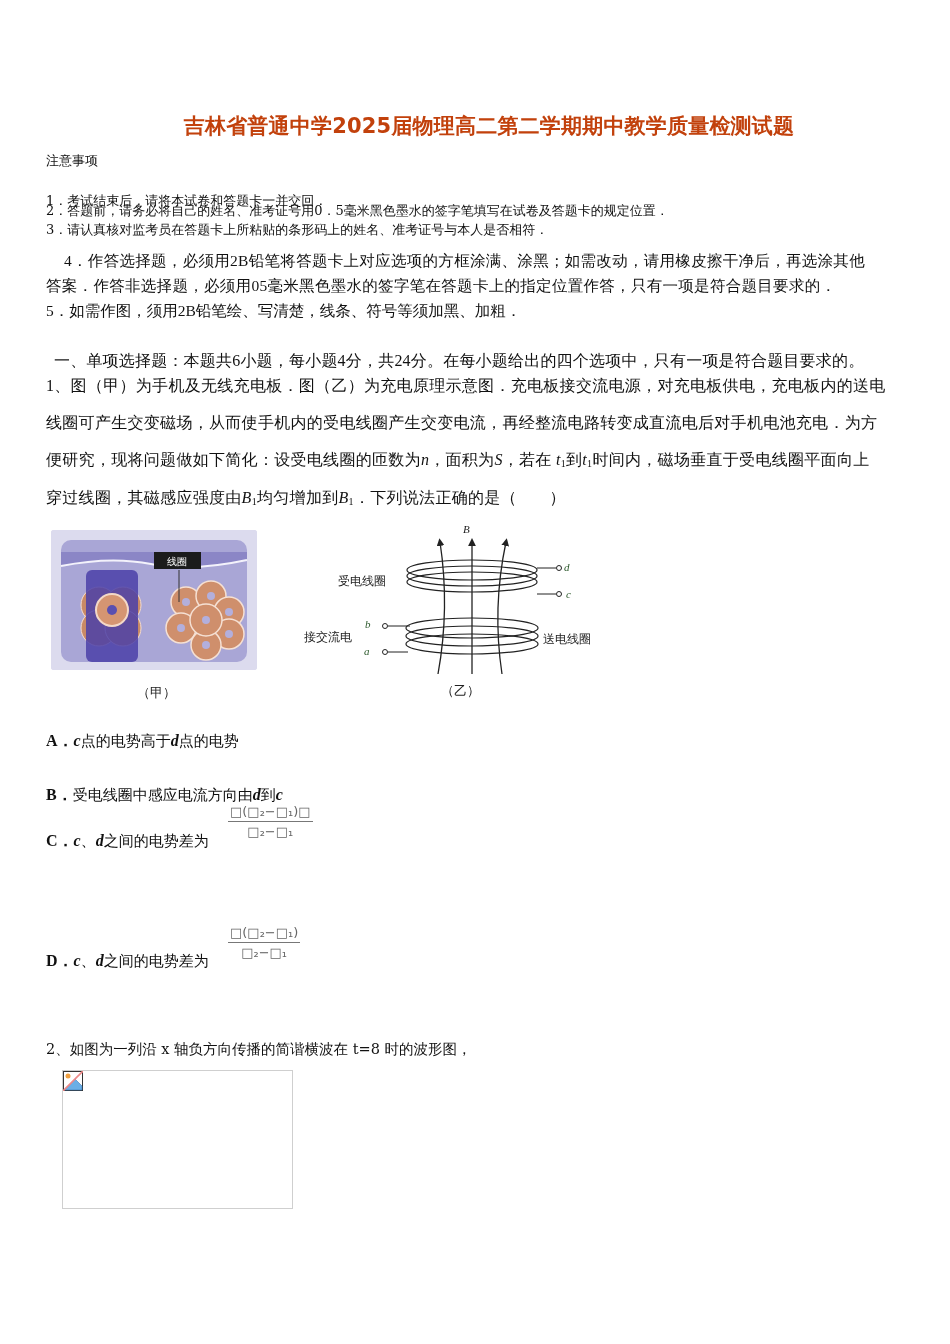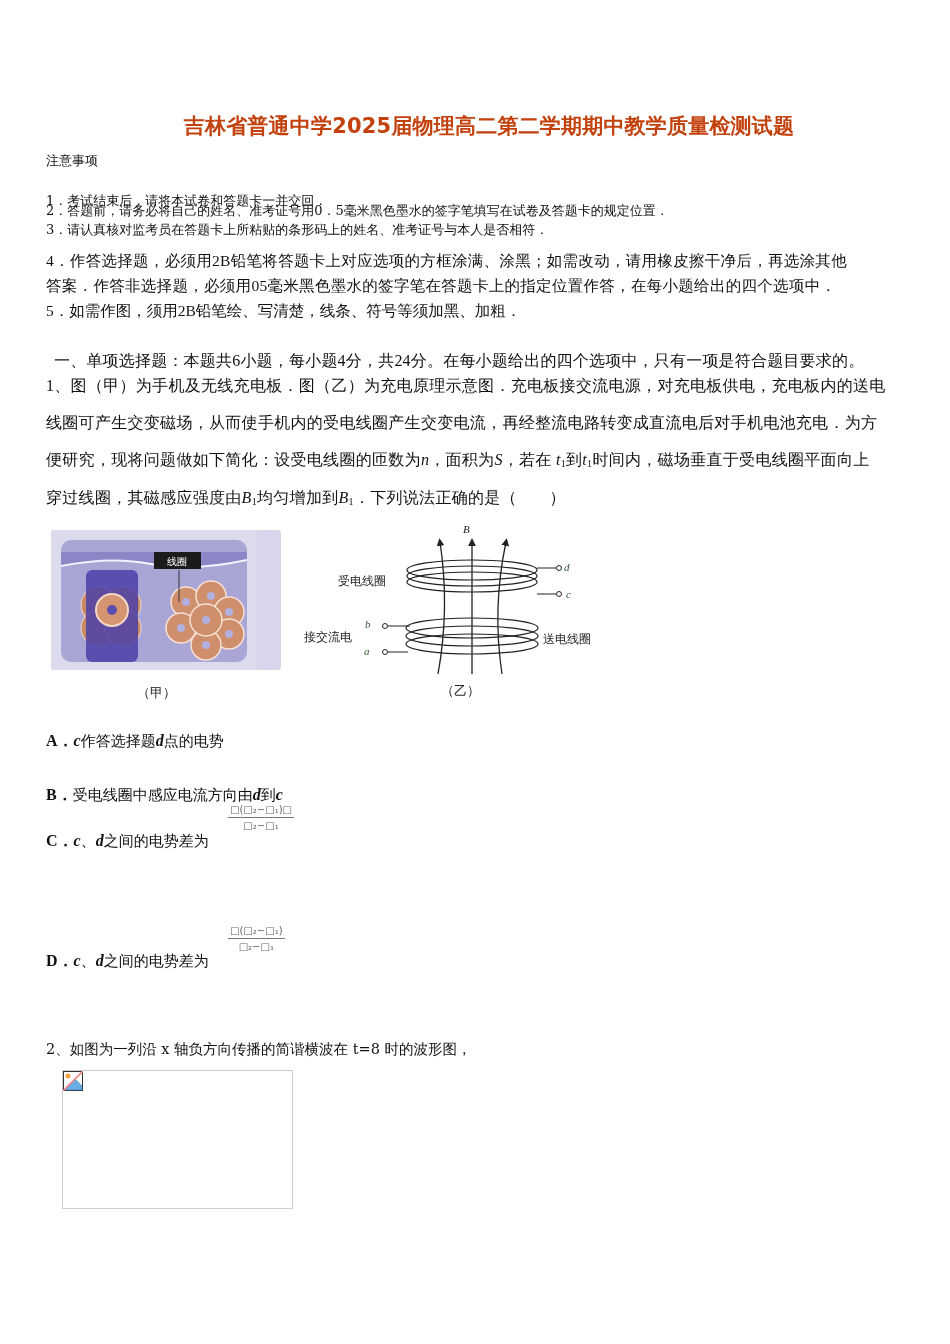--- a/index.html
+++ b/index.html
@@ -10,39 +10,39 @@
            font-family: "DejaVu Sans", "Liberation Sans", sans-serif;
            font-weight: bold; font-size: 21px; letter-spacing: 0.2px; color: #c2410c; }
   .note { font-size: 13px; left: 46px; line-height: 20px; }
   .sec { font-size: 15px; left: 46px; }
   .para { font-size: 15.3px; left: 46px; }
   .it { font-style: italic; font-family: "Liberation Serif", "DejaVu Serif", serif; font-size: 16px; }
   .sub { font-size: 10px; vertical-align: -2px; font-style: normal; }
   .opt { font-size: 15px; left: 46px; }
   .opt b.l { font-family: "Liberation Serif", serif; font-weight: bold; font-size: 16px; }
   .opt .bi { font-weight: bold; font-style: italic; font-family: "Liberation Serif", serif; font-size: 16px; }
-  .frac { position: absolute; font-family: "DejaVu Sans", sans-serif; font-size: 10px; color: #666; text-align: center; }
+  .frac { position: absolute; font-family: "DejaVu Sans", sans-serif; font-size: 13px; color: #666; text-align: center; }
   .frac .num { border-bottom: 1px solid #777; padding: 0 2px 2px 2px; display: block; }
   .frac .den { display: block; padding-top: 2px; }
-  .fig-jia { left: 51px; top: 530px; width: 230px; height: 140px; background: #d7d6ea; border-radius: 3px; overflow: hidden; }
+  .fig-jia { left: 51px; top: 530px; width: 206px; height: 140px; background: #d7d6ea; border-radius: 3px; overflow: hidden; }
   .fig-yi { left: 300px; top: 518px; width: 310px; height: 170px; }
   .caption { font-family: "DejaVu Sans", sans-serif; font-size: 13px; color: #222; }
   .broken { left: 62px; top: 1070px; width: 229px; height: 137px; border: 1px solid #cfcfcf; background: #fff; }
 </style>
 </head>
 <body>
 
 <div class="abs title">吉林省普通中学2025届物理高二第二学期期中教学质量检测试题</div>
 
 <div class="abs note" style="top:151px;">注意事项</div>
 <div class="abs note" style="top:191px;">1．考试结束后，请将本试卷和答题卡一并交回．</div>
 <div class="abs note" style="top:201px;">2．答题前，请务必将自己的姓名、准考证号用0．5毫米黑色墨水的签字笔填写在试卷及答题卡的规定位置．</div>
 <div class="abs note" style="top:220px;">3．请认真核对监考员在答题卡上所粘贴的条形码上的姓名、准考证号与本人是否相符．</div>
-<div class="abs note" style="top:251px; font-family:'Liberation Serif',serif; font-size:15.5px; letter-spacing:0.3px;">4．作答选择题，必须用2B铅笔将答题卡上对应选项的方框涂满、涂黑；如需改动，请用橡皮擦干净后，再选涂其他</div>
-<div class="abs note" style="top:276px; font-family:'Liberation Serif',serif; font-size:15.5px; letter-spacing:0.3px;">答案．作答非选择题，必须用05毫米黑色墨水的签字笔在答题卡上的指定位置作答，在每小题给出的四个选项中．</div>
+<div class="abs note" style="top:251px; font-family:'Liberation Serif',serif; font-size:15.5px; letter-spacing:0.3px;margin-left:18px;">4．作答选择题，必须用2B铅笔将答题卡上对应选项的方框涂满、涂黑；如需改动，请用橡皮擦干净后，再选涂其他</div>
+<div class="abs note" style="top:276px; font-family:'Liberation Serif',serif; font-size:15.5px; letter-spacing:0.3px;">答案．作答非选择题，必须用05毫米黑色墨水的签字笔在答题卡上的指定位置作答，只有一项是符合题目要求的．</div>
 <div class="abs note" style="top:301px; font-family:'Liberation Serif',serif; font-size:15.5px;">5．如需作图，须用2B铅笔绘、写清楚，线条、符号等须加黑、加粗．</div>
 
 <div class="abs sec" style="top:351px; font-family:'Liberation Serif',serif; font-size:16px; letter-spacing:0.2px;margin-left:8px;">一、单项选择题：本题共6小题，每小题4分，共24分。在每小题给出的四个选项中，只有一项是符合题目要求的。</div>
 
 <div class="abs para" style="top:376px; font-family:'Liberation Serif',serif; font-size:16px; letter-spacing:0.3px;">1、图（甲）为手机及无线充电板．图（乙）为充电原理示意图．充电板接交流电源，对充电板供电，充电板内的送电</div>
 <div class="abs para" style="top:413px; font-family:'Liberation Serif',serif; font-size:16px; letter-spacing:0.3px;">线圈可产生交变磁场，从而使手机内的受电线圈产生交变电流，再经整流电路转变成直流电后对手机电池充电．为方</div>
 <div class="abs para" style="top:450px; font-family:'Liberation Serif',serif; font-size:16px; letter-spacing:0.3px;">
   <span>便研究，现将问题做如下简化：设受电线圈的匝数为</span><span class="it">n</span><span>，面积为</span><span class="it">S</span><span>，若在</span> <span class="it"><span>t</span><span class="sub">1</span></span><span>到</span><span class="it"><span>t</span><span class="sub">1</span></span><span>时间内，磁场垂直于受电线圈平面向上</span>
 </div>
 <div class="abs para" style="top:488px; font-family:'Liberation Serif',serif; font-size:16px; letter-spacing:0.3px;">
@@ -129,21 +129,21 @@
     <circle cx="85" cy="134" r="2.5" fill="#fff" stroke="#222"></circle>
     <text x="65" y="110" font-size="11" font-style="italic" fill="#2d5a2d" font-family="Liberation Serif, serif">b</text>
     <text x="64" y="137" font-size="11" font-style="italic" fill="#2d5a2d" font-family="Liberation Serif, serif">a</text>
     <text x="4" y="123" font-size="12" fill="#222" font-family="DejaVu Sans, sans-serif">接交流电</text>
     <text x="243" y="125" font-size="12" fill="#222" font-family="DejaVu Sans, sans-serif">送电线圈</text>
   </svg>
 </div>
 <div class="abs caption" style="left:441px; top:682px;">（乙）</div>
 
 <div class="abs opt" style="top:731px;">
-  <b class="l">A．</b><span class="bi">c</span><span>作答选择题</span><span class="bi">d</span><span>点的电势</span>
+  <b class="l">A．</b><span class="bi">c</span><span>点的电势高于</span><span class="bi">d</span><span>点的电势</span>
 </div>
 <div class="abs opt" style="top:765px;margin-top:20px;">
   <b class="l">B．</b><span>受电线圈中感应电流方向由</span><span class="bi">d</span><span>到</span><span class="bi">c</span>
 </div>
 <div class="abs opt" style="top:831px;">
   <b class="l">C．</b><span class="bi">c</span><span>、</span><span class="bi">d</span><span>之间的电势差为</span>
 </div>
 <div class="frac" style="left:228px; top:804px;">
   <span class="num">□(□₂−□₁)□</span>
   <span class="den">□₂−□₁</span>

